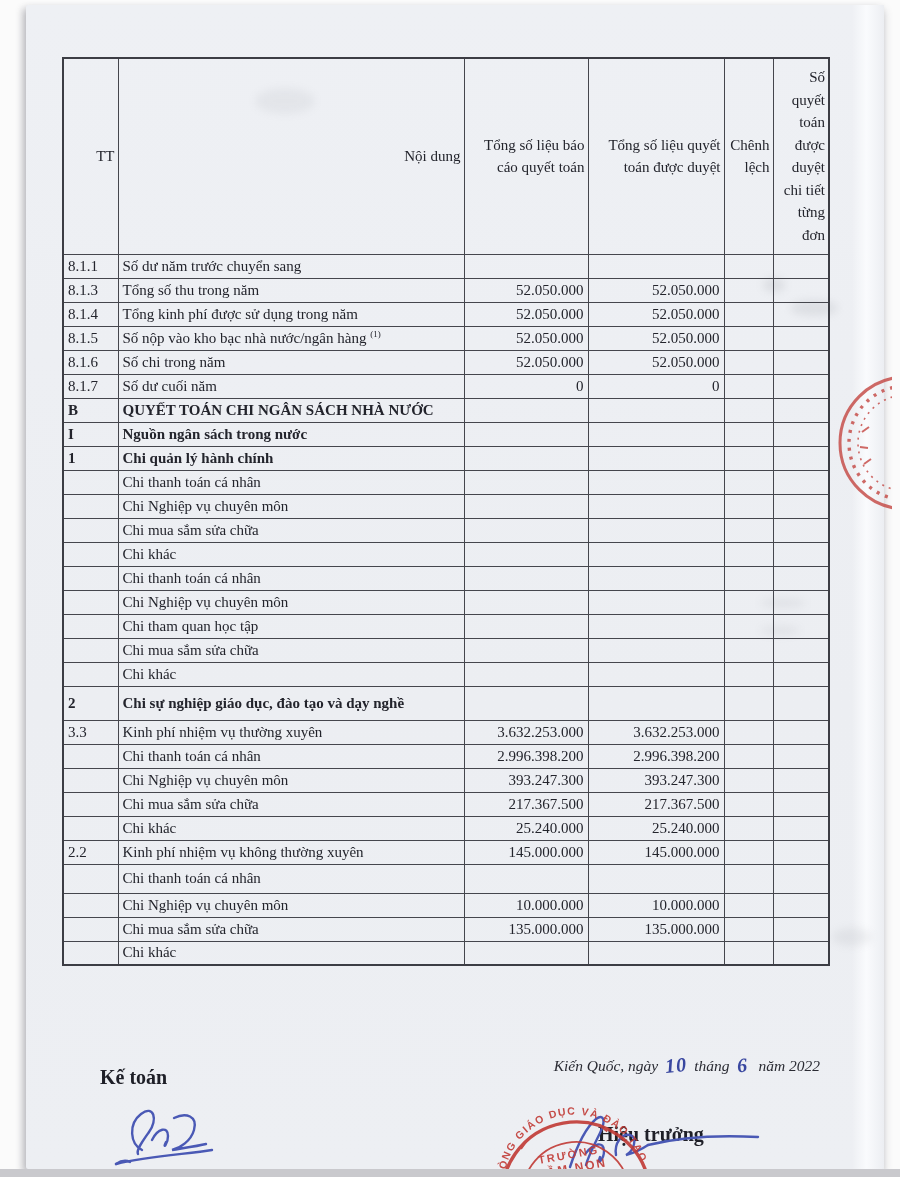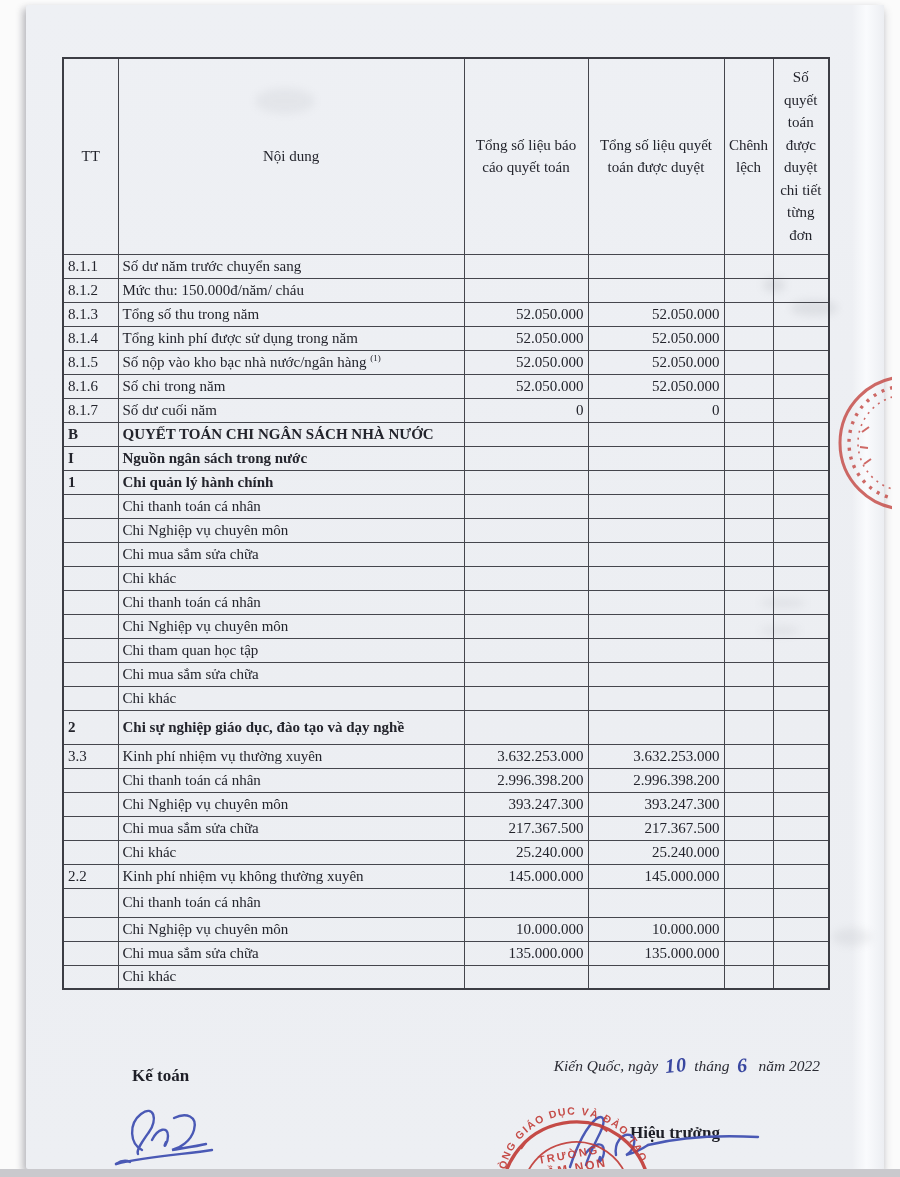--- a/index.html
+++ b/index.html
@@ -33,21 +33,21 @@
   }
   table.doc td, table.doc th{
     border:1px solid #45464d;
     padding:0 4px;
     overflow:hidden;white-space:nowrap;
     vertical-align:middle;
   }
   table.doc{border:2px solid #3c3d44;}
   tr.hdr{height:196px;}
   tr.hdr th{
-    font-weight:normal;text-align:center;line-height:1.5;
+    font-weight:normal;text-align:right;line-height:1.5;
     white-space:normal;vertical-align:middle;padding:2px 3px;
   }
   tbody tr{height:24px;}
   tbody tr.tall{height:34px;}
   tbody tr.tall-sm{height:29px;}
   tbody tr.bold{font-weight:bold;}
   td.tt{padding-left:4px;}
   td.label{padding-left:6px;}
   td.label sup{font-size:9px;}
   td.n1{text-align:right;padding-right:8px;}
@@ -56,21 +56,21 @@
   .date-line{
     position:absolute;left:430px;top:1053px;width:390px;
     text-align:right;font-style:italic;font-size:15.5px;color:#2a2b33;
   }
   .hand{
     display:inline-block;font-size:20px;color:#3947a0;
     transform:rotate(-6deg) translateY(1px);
     font-style:italic;font-weight:bold;letter-spacing:1px;
     padding:0 7px;
   }
-  .sign-title{position:absolute;font-weight:bold;font-size:17px;color:#1e1f27;margin-left:32px;}
+  .sign-title{position:absolute;font-weight:bold;font-size:20px;color:#1e1f27;}
   .kt{left:100px;top:1066px;}
   .ht{left:598px;top:1123px;}
   svg.sig{position:absolute;pointer-events:none;}
   .sig-left{left:108px;top:1098px;}
   .sig-right{left:530px;top:1105px;}
   .stamp-bottom{left:478px;top:1096px;}
   .stamp-edge{left:822px;top:372px;}
   .smudge{
     position:absolute;border-radius:50%;
     background:#8a8d95;filter:blur(4px);pointer-events:none;
@@ -112,28 +112,20 @@
     <tbody>
         <tr>
           <td class="tt">8.1.1</td>
           <td class="label">Số dư năm trước chuyển sang</td>
           <td class="n1"></td>
           <td class="n2"></td>
           <td class="cl"></td>
           <td class="c6"></td>
         </tr>
         <tr>
-          <td class="tt">8.1.2</td>
-          <td class="label">Mức thu: 150.000đ/năm/ cháu</td>
-          <td class="n1"></td>
-          <td class="n2"></td>
-          <td class="cl"></td>
-          <td class="c6"></td>
-        </tr>
-        <tr>
           <td class="tt">8.1.3</td>
           <td class="label">Tổng số thu trong năm</td>
           <td class="n1">52.050.000</td>
           <td class="n2">52.050.000</td>
           <td class="cl"></td>
           <td class="c6"></td>
         </tr>
         <tr>
           <td class="tt">8.1.4</td>
           <td class="label">Tổng kinh phí được sử dụng trong năm</td>

